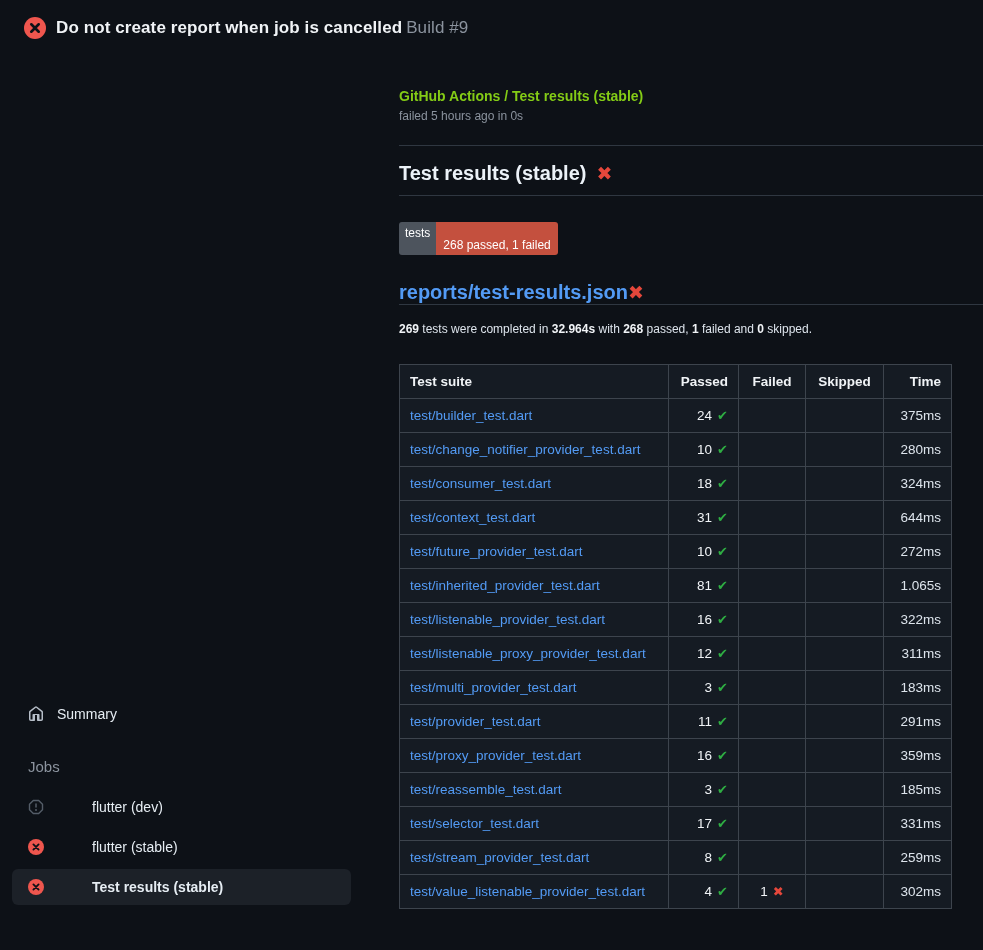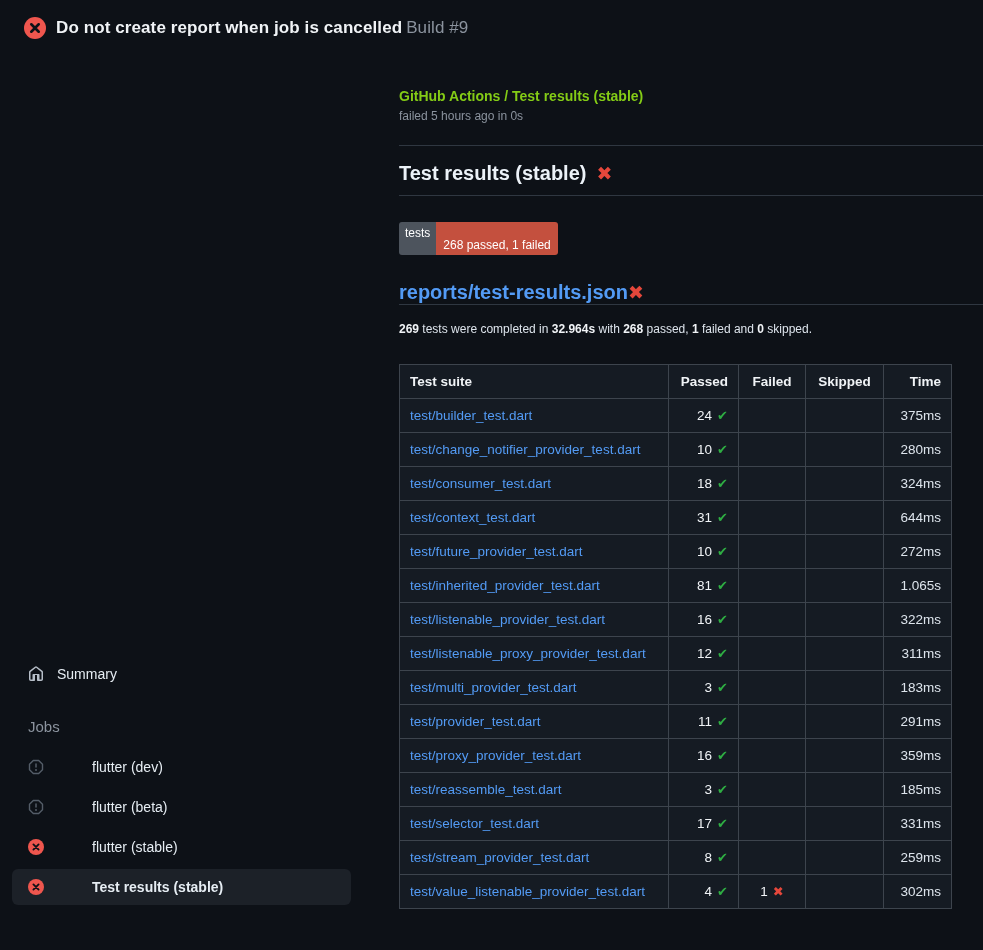--- a/index.html
+++ b/index.html
@@ -80,29 +80,20 @@
     <div class="jobs-label">Jobs</div>
     <nav id="jobs-list">
         <div class="side-item">
     <svg class="sicon ic-cancel" viewBox="0 0 16 16">
       <path d="M5.3 1.5 H10.7 L14.5 5.3 V10.7 L10.7 14.5 H5.3 L1.5 10.7 V5.3 Z" fill="none" stroke="#545d68" stroke-width="1.4" stroke-linejoin="round"></path>
       <rect x="7.25" y="4.2" width="1.5" height="4.6" rx="0.7" fill="#545d68"></rect>
       <circle cx="8" cy="11" r="1" fill="#545d68"></circle>
     </svg>
 
     <span class="slabel">flutter (dev)</span>
-  </div>
-        <div class="side-item">
-    <svg class="sicon ic-cancel" viewBox="0 0 16 16">
-      <path d="M5.3 1.5 H10.7 L14.5 5.3 V10.7 L10.7 14.5 H5.3 L1.5 10.7 V5.3 Z" fill="none" stroke="#545d68" stroke-width="1.4" stroke-linejoin="round"></path>
-      <rect x="7.25" y="4.2" width="1.5" height="4.6" rx="0.7" fill="#545d68"></rect>
-      <circle cx="8" cy="11" r="1" fill="#545d68"></circle>
-    </svg>
-
-    <span class="slabel">flutter (beta)</span>
   </div>
         <div class="side-item">
 
     <svg class="sicon ic-fail" viewBox="0 0 16 16">
       <circle cx="8" cy="8" r="8" fill="#ef564e"></circle>
       <path d="M5.4 5.4 L10.6 10.6 M10.6 5.4 L5.4 10.6" stroke="#0d1117" stroke-width="1.8" stroke-linecap="round"></path>
     </svg>
     <span class="slabel">flutter (stable)</span>
   </div>
         <div class="side-item selected">

